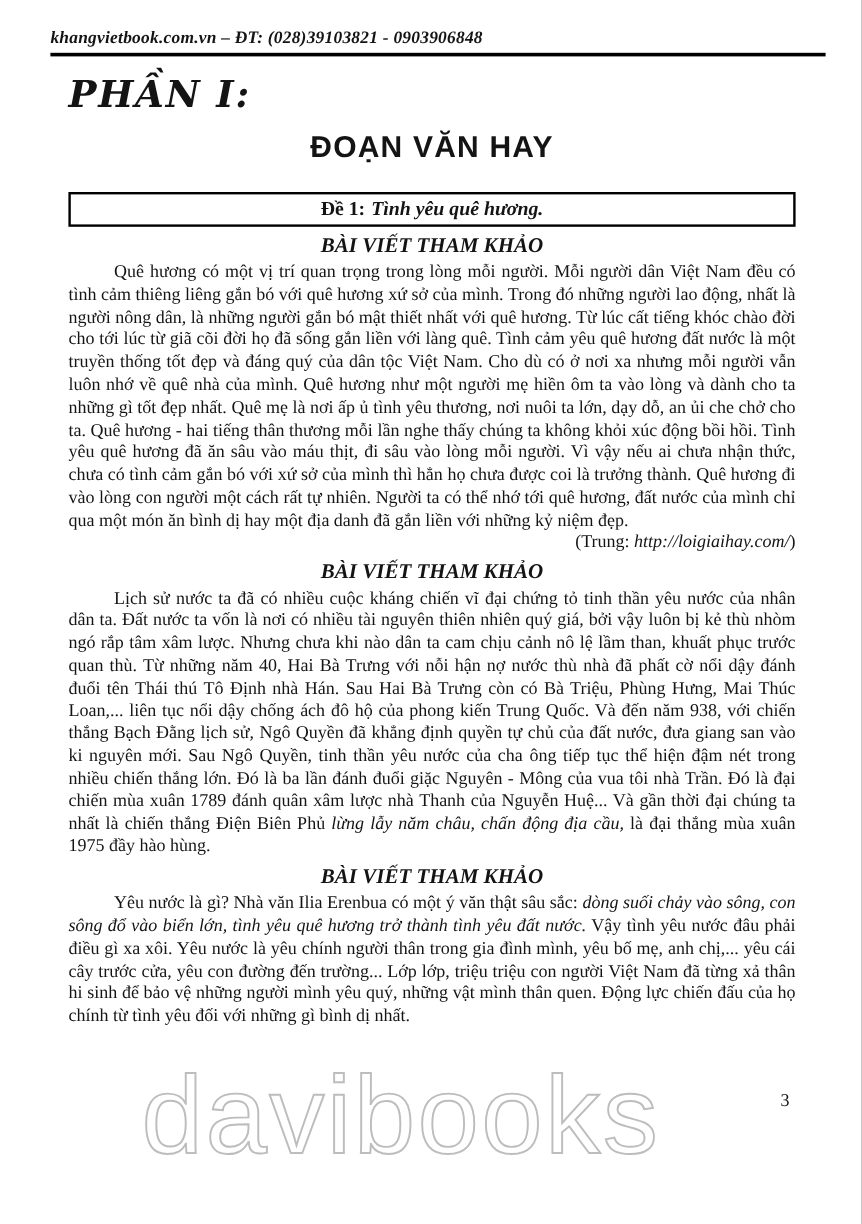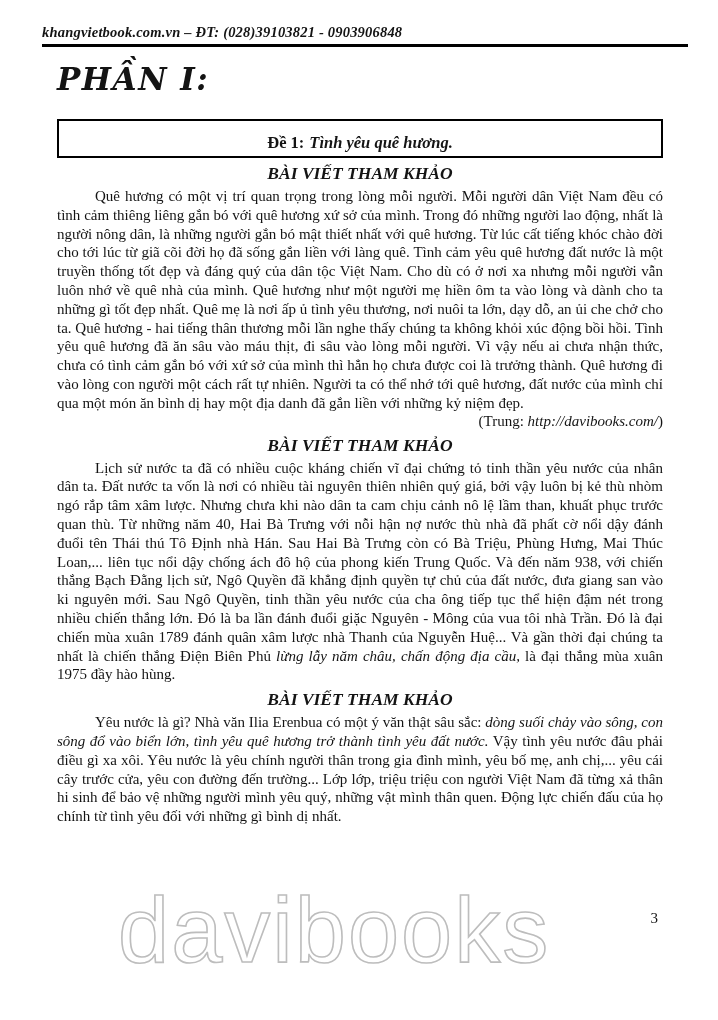--- a/index.html
+++ b/index.html
@@ -40,21 +40,21 @@
     margin-top:12px;
     text-align:center;
     font-family:"Liberation Sans","DejaVu Sans",sans-serif;
     font-weight:bold; font-size:25px; letter-spacing:1px;
   }
 
   .de-box {
     margin-top:5px;
     border:2px solid #000;
     text-align:center;
-    padding:12px 4px 3px;
+    padding:2px 4px 3px;
     font-size:16.5px;
   }
   .de-box.first-box { margin-top:22px; }
   .de-prefix { font-weight:bold; margin-right:5px; }
   .de-title  { font-weight:bold; font-style:italic; }
 
   .subtitle {
     margin:5px 0 3px;
     text-align:center;
     font-weight:bold; font-size:17.5px;font-style:italic;
@@ -103,29 +103,30 @@
   <div class="watermark">
     <div class="wm-brand">davibooks</div>
   </div>
 
   <div class="content">
     <div class="header-contact">khangvietbook.com.vn – ĐT: (028)39103821 - 0903906848</div>
     <div class="rule"></div>
 
     <div class="main">
       <div class="part-label">PHẦN I:</div>
+      <div class="doc-title">ĐOẠN VĂN HAY</div>
 
       <div>
         <div class="de-box first-box">
           <span class="de-prefix">Đề 1:</span><span class="de-title">Tình yêu quê hương.</span>
         </div>
         <div class="subtitle">BÀI VIẾT THAM KHẢO</div>
         <p class="para"><span>Quê hương có một vị trí quan trọng trong lòng mỗi người. Mỗi người dân Việt Nam đều có tình cảm thiêng liêng gắn bó với quê hương xứ sở của mình. Trong đó những người lao động, nhất là người nông dân, là những người gắn bó mật thiết nhất với quê hương. Từ lúc cất tiếng khóc chào đời cho tới lúc từ giã cõi đời họ đã sống gắn liền với làng quê. Tình cảm yêu quê hương đất nước là một truyền thống tốt đẹp và đáng quý của dân tộc Việt Nam. Cho dù có ở nơi xa nhưng mỗi người vẫn luôn nhớ về quê nhà của mình. Quê hương như một người mẹ hiền ôm ta vào lòng và dành cho ta những gì tốt đẹp nhất. Quê mẹ là nơi ấp ủ tình yêu thương, nơi nuôi ta lớn, dạy dỗ, an ủi che chở cho ta. Quê hương - hai tiếng thân thương mỗi lần nghe thấy chúng ta không khỏi xúc động bồi hồi. Tình yêu quê hương đã ăn sâu vào máu thịt, đi sâu vào lòng mỗi người. Vì vậy nếu ai chưa nhận thức, chưa có tình cảm gắn bó với xứ sở của mình thì hẳn họ chưa được coi là trưởng thành. Quê hương đi vào lòng con người một cách rất tự nhiên. Người ta có thể nhớ tới quê hương, đất nước của mình chỉ qua một món ăn bình dị hay một địa danh đã gắn liền với những kỷ niệm đẹp.</span></p>
         <div class="source-line">
-          <span>(Trung: </span><span class="src-url">http://davibooks.com/</span><span>)</span>
+          <span>(Trung: </span><span class="src-url">http://loigiaihay.com/</span><span>)</span>
         </div>
       </div>
 
       <div>
         <div class="subtitle">BÀI VIẾT THAM KHẢO</div>
         <p class="para"><span>Lịch sử nước ta đã có nhiều cuộc kháng chiến vĩ đại chứng tỏ tinh thần yêu nước của nhân dân ta. Đất nước ta vốn là nơi có nhiều tài nguyên thiên nhiên quý giá, bởi vậy luôn bị kẻ thù nhòm ngó rắp tâm xâm lược. Nhưng chưa khi nào dân ta cam chịu cảnh nô lệ lầm than, khuất phục trước quan thù. Từ những năm 40, Hai Bà Trưng với nỗi hận nợ nước thù nhà đã phất cờ nổi dậy đánh đuổi tên Thái thú Tô Định nhà Hán. Sau Hai Bà Trưng còn có Bà Triệu, Phùng Hưng, Mai Thúc Loan,... liên tục nổi dậy chống ách đô hộ của phong kiến Trung Quốc. Và đến năm 938, với chiến thắng Bạch Đằng lịch sử, Ngô Quyền đã khẳng định quyền tự chủ của đất nước, đưa giang san vào ki nguyên mới. Sau Ngô Quyền, tinh thần yêu nước của cha ông tiếp tục thể hiện đậm nét trong nhiều chiến thắng lớn. Đó là ba lần đánh đuổi giặc Nguyên - Mông của vua tôi nhà Trần. Đó là đại chiến mùa xuân 1789 đánh quân xâm lược nhà Thanh của Nguyễn Huệ... Và gần thời đại chúng ta nhất là chiến thắng Điện Biên Phủ </span><span class="it">lừng lẫy năm châu, chấn động địa cầu,</span><span> là đại thắng mùa xuân 1975 đầy hào hùng.</span></p>
       </div>
 
       <div>
         <div class="subtitle">BÀI VIẾT THAM KHẢO</div>

